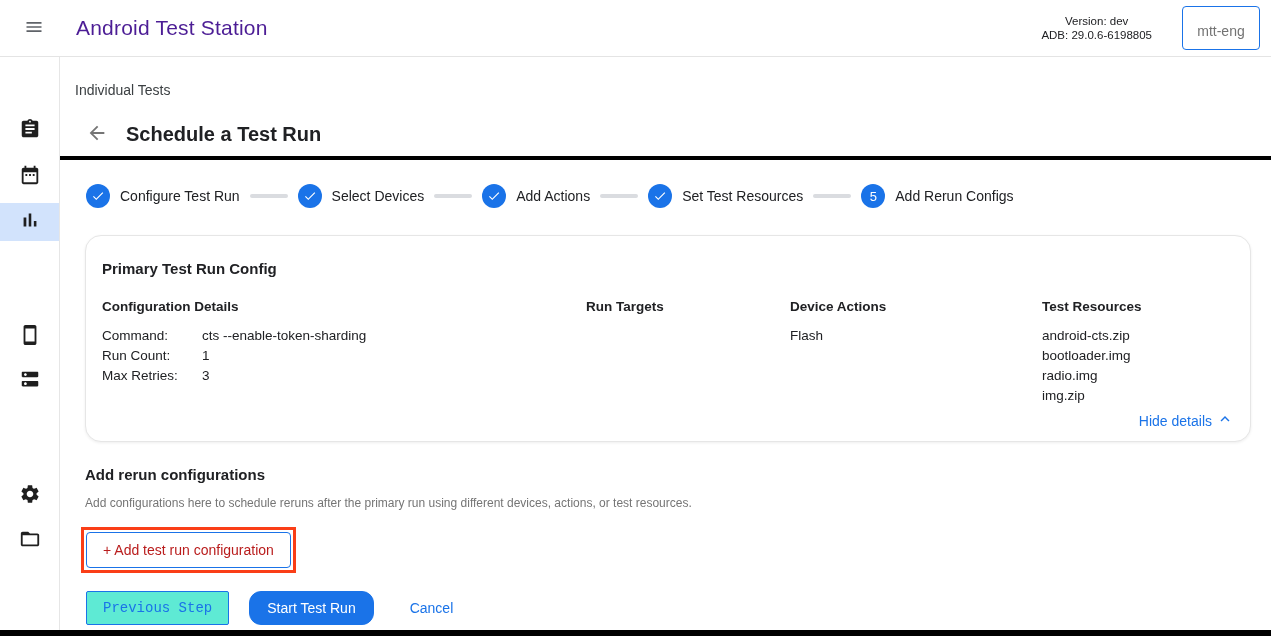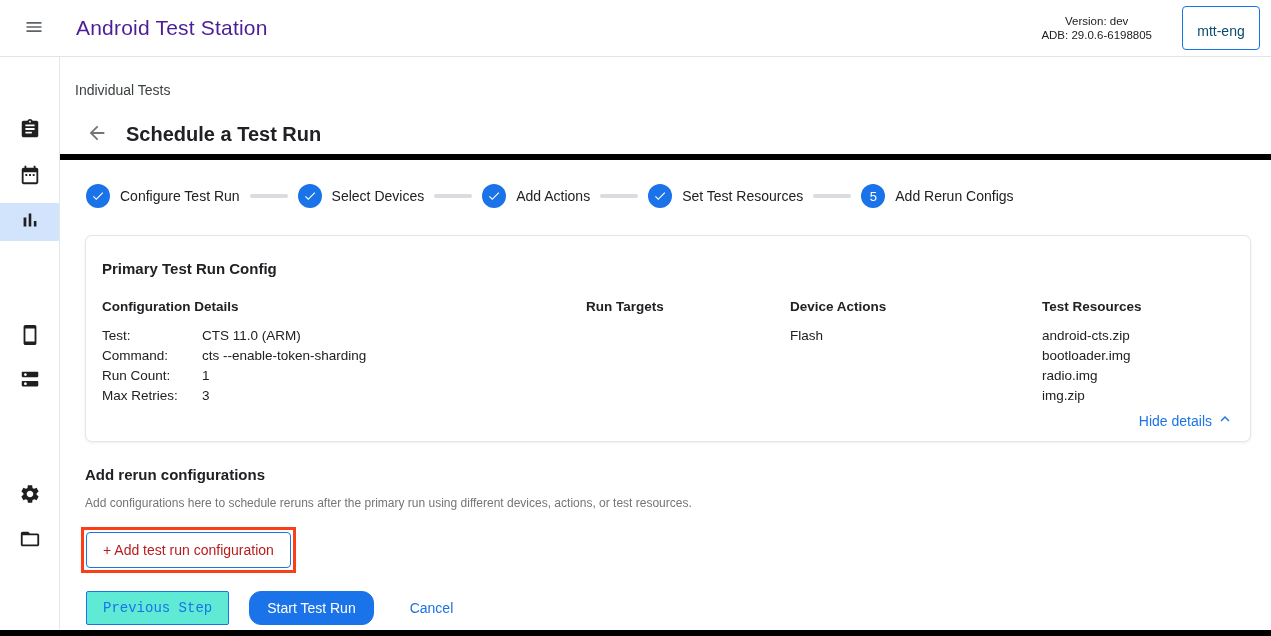--- a/index.html
+++ b/index.html
@@ -13,54 +13,54 @@
     position:absolute; top:0; left:0; right:0; height:57px;
     display:flex; align-items:center; padding:0 11px 0 22px;
     border-bottom:1px solid #e4e4e4; background:#fff; z-index:5;
   }
   .menu-btn { width:24px; height:24px; border:none; background:none; cursor:pointer; display:flex; align-items:center; justify-content:center; }
   .app-title { font-size:21px; color:#4c1d95; margin-left:30px; letter-spacing:.2px; }
   .header-spacer { flex:1; }
   .version-block { text-align:center; font-size:11.5px; line-height:14px; color:#202124; margin-right:30px; }
   .user-btn {
     min-width:78px; height:44px; background:#fff; border:1px solid #1a73e8; border-radius:4px;
-    color:#0c4a6e; font-size:14px; font-family:inherit; cursor:pointer; padding:16px 14px;
+    color:#737373; font-size:14px; font-family:inherit; cursor:pointer; padding:16px 14px;
   }
   
   .sidebar {
     position:absolute; top:57px; left:0; width:60px; bottom:6px;
     border-right:1px solid #e6e6e6; background:#fff; z-index:4;
   }
   .side-item {
     position:absolute; left:0; width:59px; height:38px;
     display:flex; align-items:center; justify-content:center; cursor:pointer;
   }
   .side-item.selected { background:#d2e3fc; }
   .si-1{top:55px}.si-2{top:101px}.si-3{top:146px}.si-4{top:261px}.si-5{top:306px}.si-6{top:420px}.si-7{top:465px}
   .side-item svg { fill:#1f1f1f; }
   
   .main { position:absolute; left:60px; top:57px; right:0; bottom:6px; background:#fff; overflow:hidden; }
-  .page-head { height:103px; border-bottom:6px solid #000000; padding:25px 0 8px 15px; }
+  .page-head { height:103px; border-bottom:4px solid #000000; padding:25px 0 8px 15px; }
   .breadcrumb { font-size:14px; color:#3c4043; }
   .title-row { display:flex; align-items:center; margin-top:24px; }
   .back-btn { width:24px; height:24px; border:none; background:none; cursor:pointer; margin-left:10px; display:flex; align-items:center; justify-content:center; }
   .back-btn svg { fill:#757575; }
   .page-title { font-size:20px; color:#202124; margin-left:17px; }
   
   .stepper { display:flex; align-items:center; margin:24px 0 0 26px; height:24px; }
   .step { display:flex; align-items:center; cursor:pointer; }
   .step-circle {
     width:24px; height:24px; border-radius:50%; background:#1a73e8; color:#fff;
     display:flex; align-items:center; justify-content:center; font-size:13px; flex:none;
   }
   .step-label { font-size:14px; color:#202124; margin-left:10px; white-space:nowrap;text-align:center; }
   .step-connector { width:38px; height:4px; border-radius:2px; background:#dadce0; margin:0 10px; flex:none; }
   
   .card {
-    margin:27px 20px 0 25px; background:#fff; border:1px solid #e6e6e6; border-radius:7px;
+    margin:27px 20px 0 25px; background:#fff; border:1px solid #e6e6e6; border-radius:16px;
     box-shadow:0 1px 3px rgba(0,0,0,.07); padding:24px 16px 10px 16px;
   }
   .card-title { font-size:15px; font-weight:bold; color:#202124; }
   .card-grid { display:grid; grid-template-columns:464px 184px 232px 1fr; margin-top:22px;gap:20px; }
   .col-header { font-size:13.5px; font-weight:bold; color:#202124; margin-bottom:12px; }
   .kv-row { display:grid; grid-template-columns:100px 1fr; font-size:13.5px; line-height:20px; color:#202124; }
   .col-list { font-size:13.5px; line-height:20px; color:#202124; }
   .hide-details {
     display:flex; justify-content:flex-end; align-items:center; gap:4px; margin-top:4px;
     color:#1a73e8; font-size:14px; cursor:pointer; user-select:none;
@@ -221,24 +221,20 @@
       <span class="step-label">Add Rerun Configs</span>
     </div>
   </div>
 
   
   <section class="card">
     <div class="card-title">Primary Test Run Config</div>
     <div class="card-grid">
       <div>
         <div class="col-header">Configuration Details</div>
-        <div class="kv-row">
-          <span>Test:</span>
-          <span>CTS 11.0 (ARM)</span>
-        </div>
         <div class="kv-row">
           <span>Command:</span>
           <span>cts --enable-token-sharding</span>
         </div>
         <div class="kv-row">
           <span>Run Count:</span>
           <span>1</span>
         </div>
         <div class="kv-row">
           <span>Max Retries:</span>

